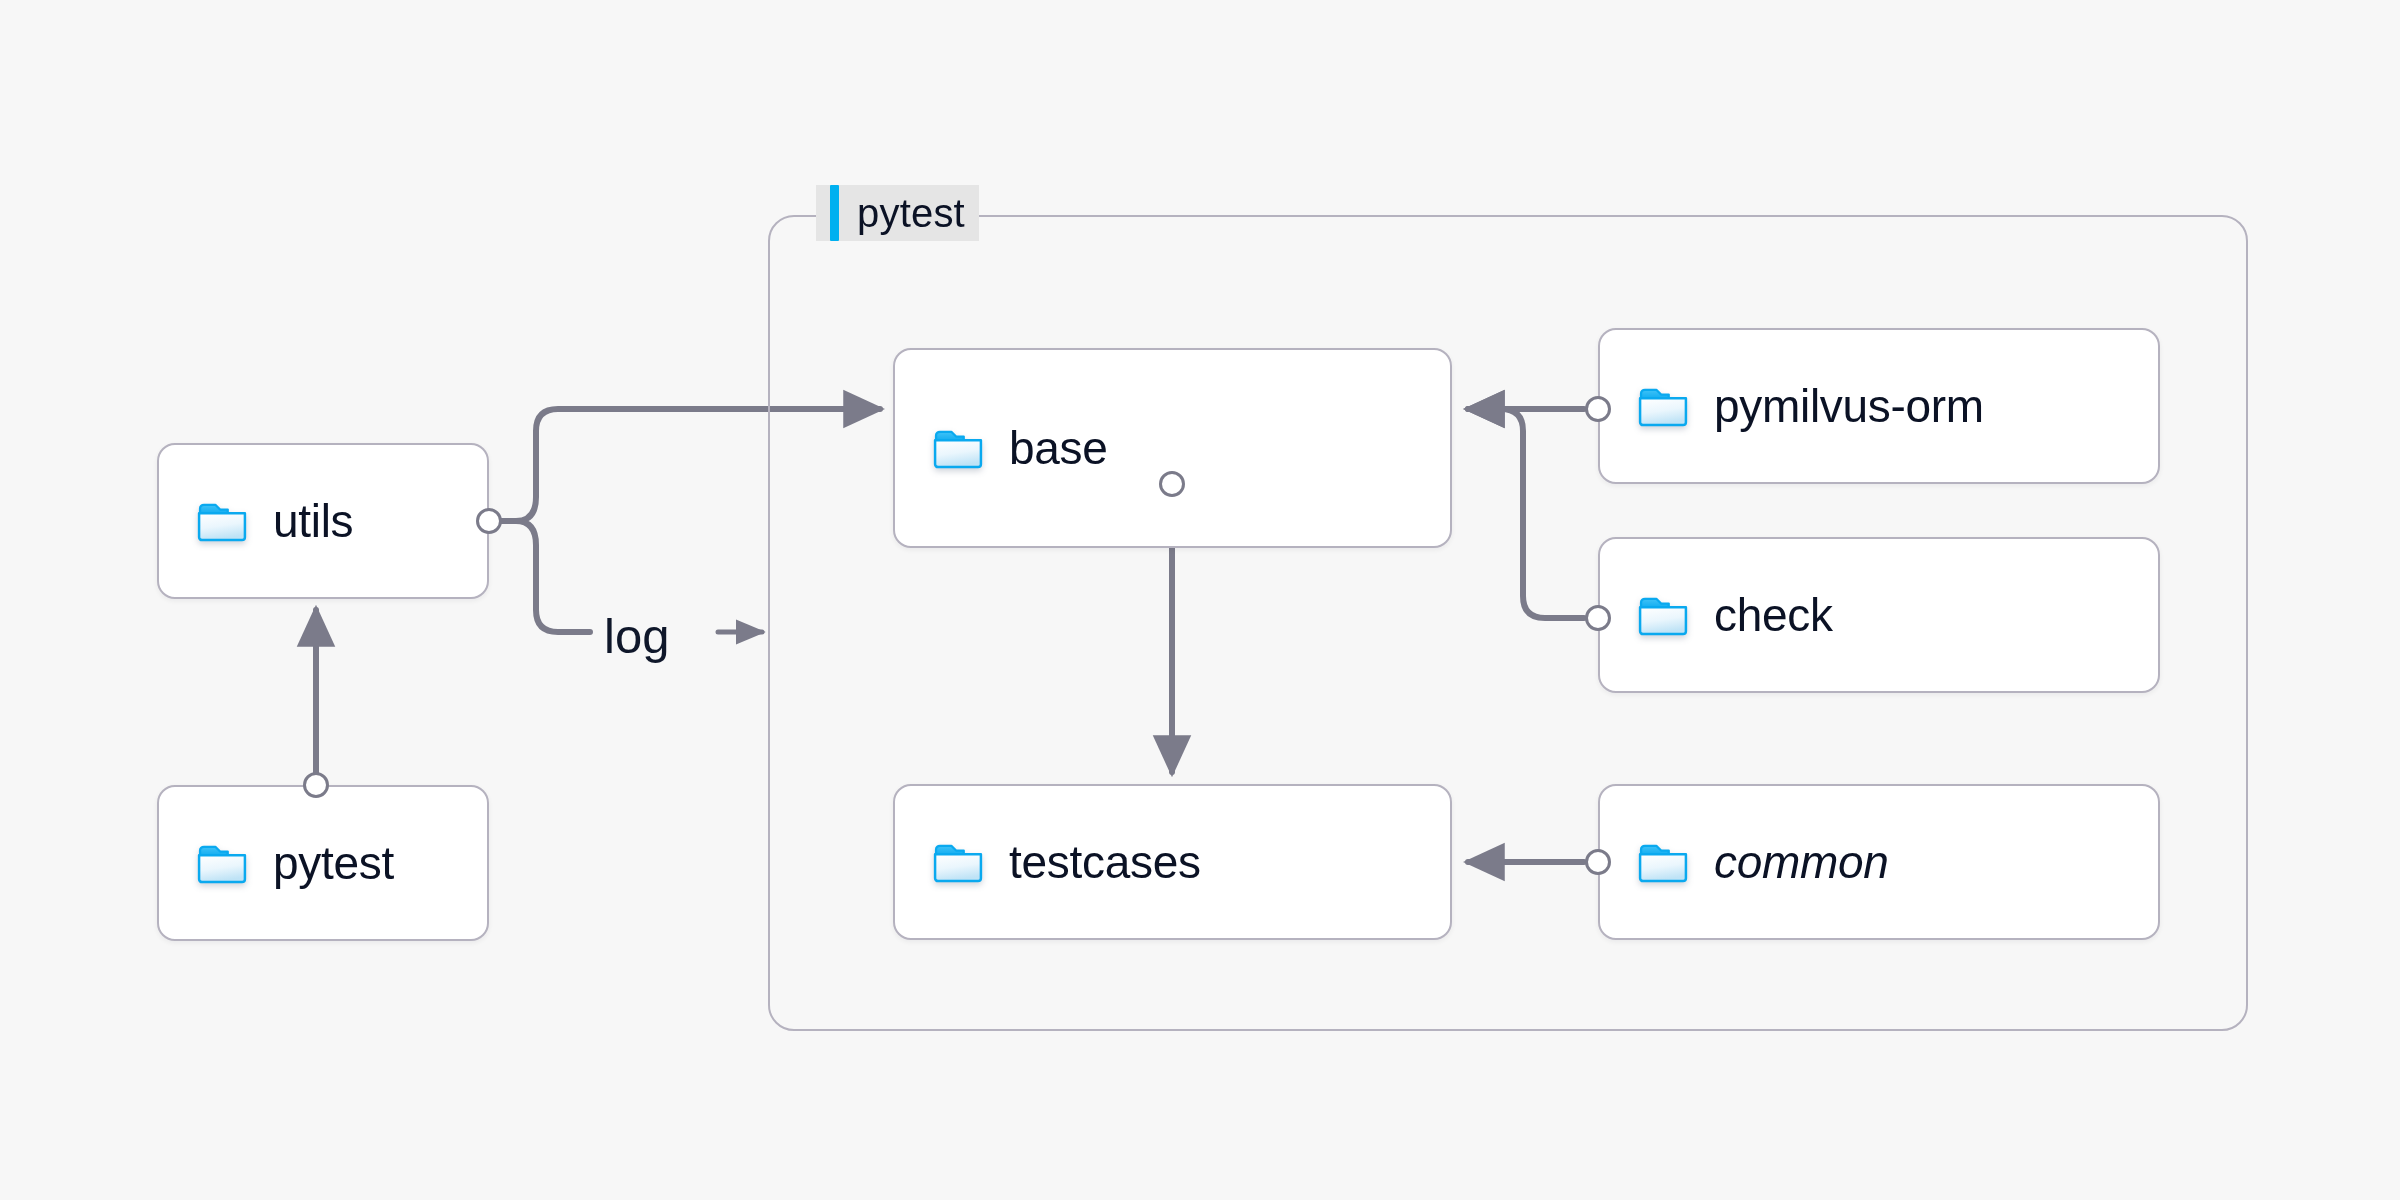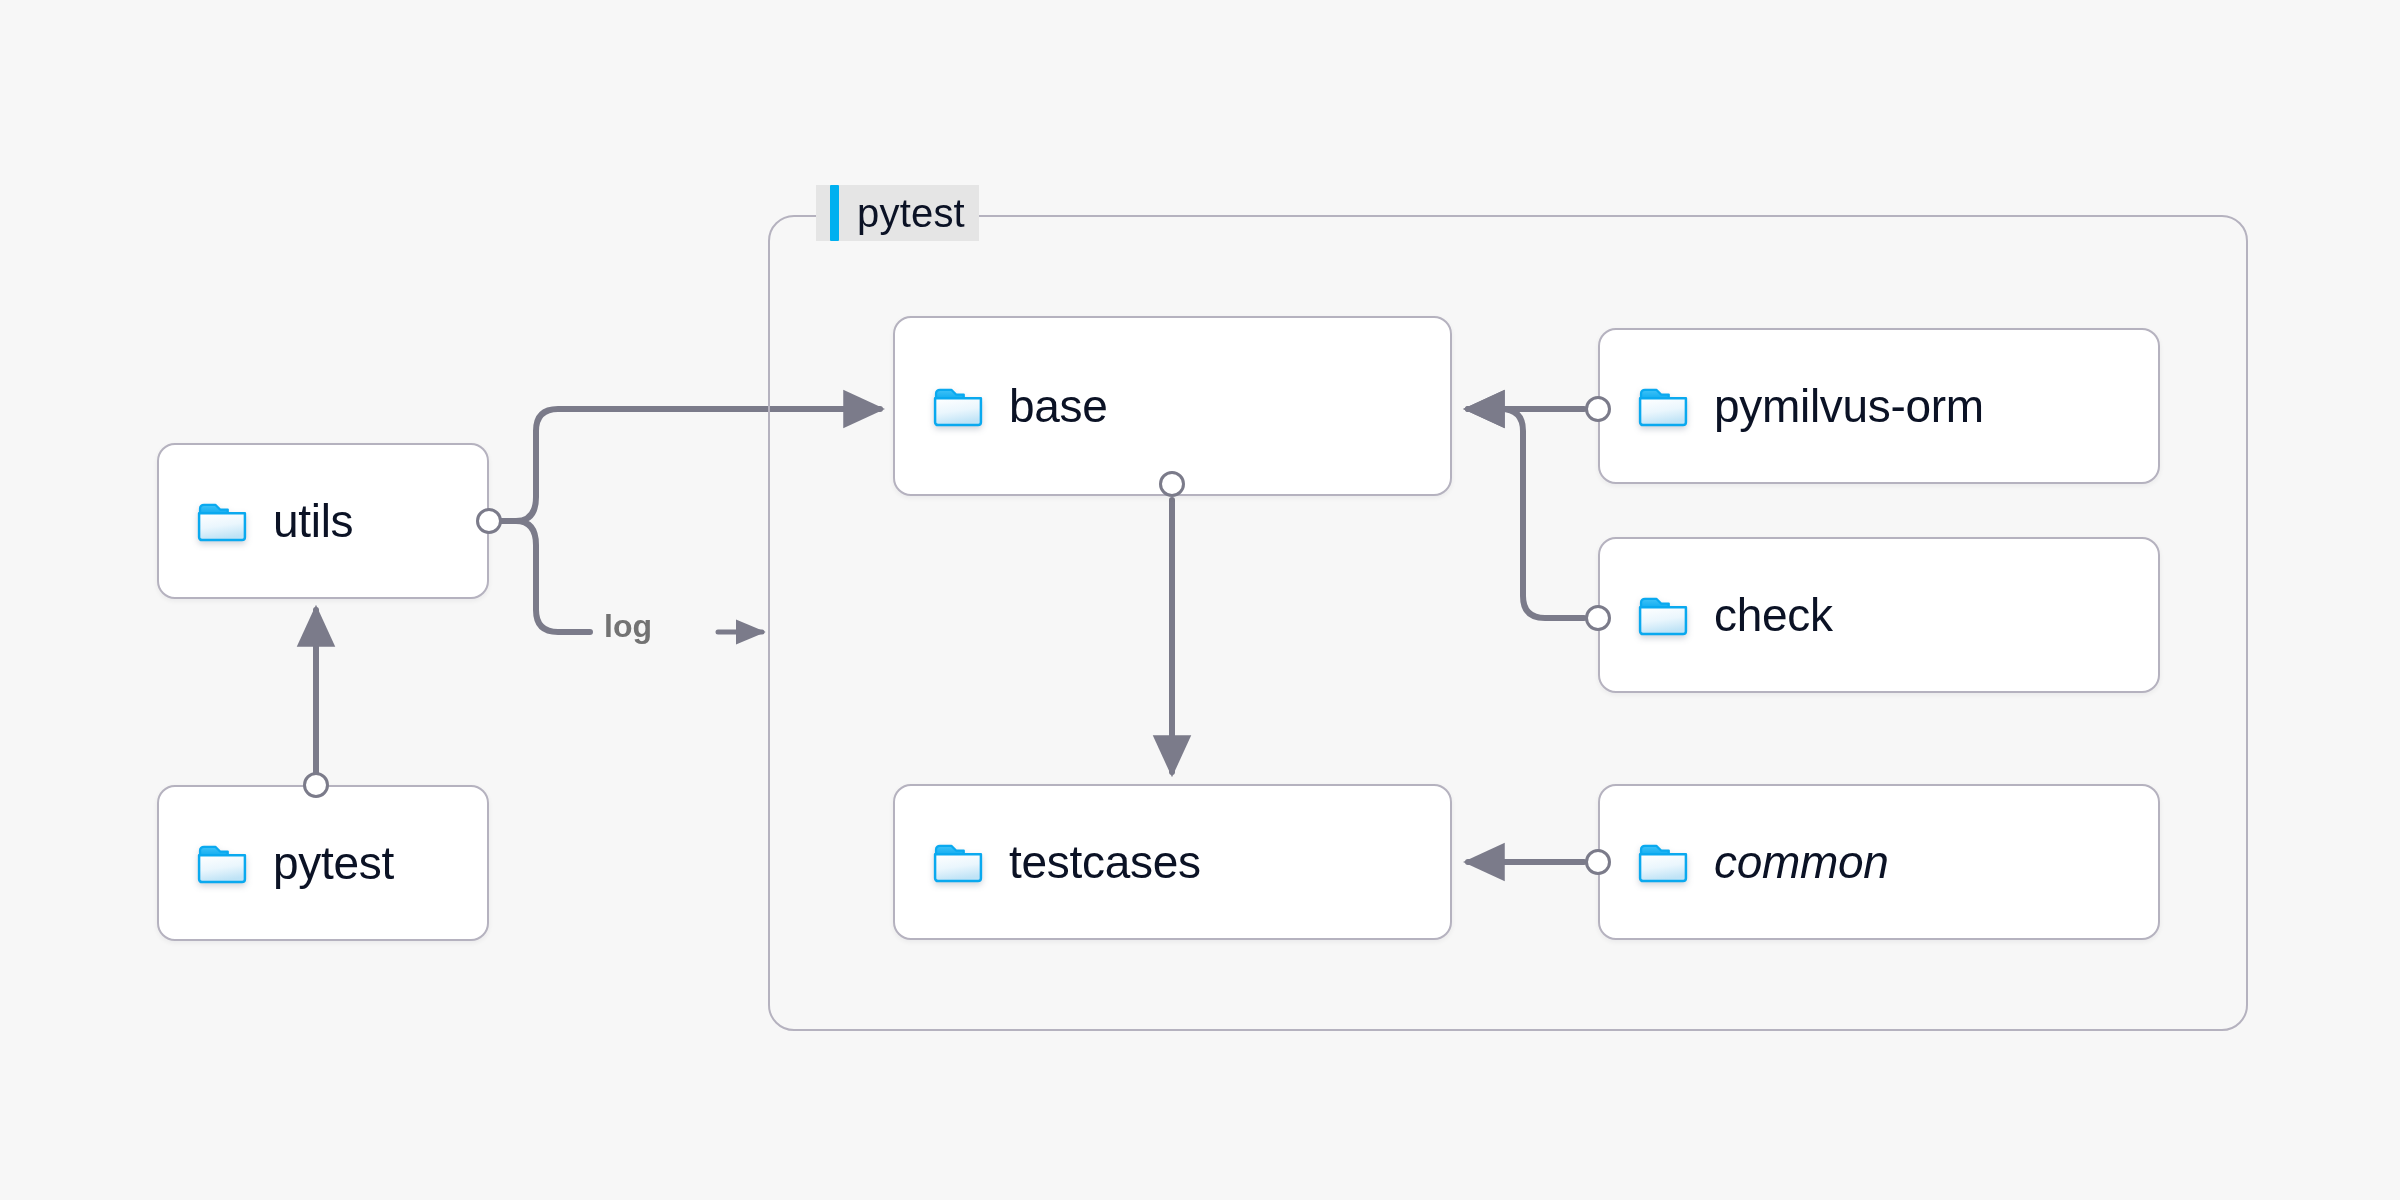--- a/index.html
+++ b/index.html
@@ -96,24 +96,23 @@
     height: 26px;
     border-radius: 50%;
     background: #ffffff;
     border: 3px solid #7b7b8a;
     box-sizing: border-box;
   }
 
   
   .edge-label {
     position: absolute;
-    font-size: 32px;
-    color: #737373;
+    font-size: 49px;
+    color: #0f172a;
     white-space: nowrap;
-    font-weight: bold;
   }
 </style>
 </head>
 <body>
 
 <div id="canvas">
 
   <svg id="edges" viewBox="0 0 2400 1200" width="2400" height="1200">
     <defs>
       <marker id="arrow" viewBox="0 0 12 12" refX="10.5" refY="6" markerWidth="7" markerHeight="7" orient="auto-start-reverse">
@@ -176,21 +175,21 @@
     <div class="node-inner">
       <svg class="folder-icon" viewBox="0 0 52 44">
         <path d="M3 9 a4 4 0 0 1 4 -4 h12 l5 5 h8 v6 h-29 z" fill="url(#folderTab)" stroke="#0aa9ef" stroke-width="2.4" stroke-linejoin="round"></path>
         <path d="M2 14 h48 v25 a3 3 0 0 1 -3 3 h-42 a3 3 0 0 1 -3 -3 z" fill="url(#folderFill)" stroke="#0aa9ef" stroke-width="2.6" stroke-linejoin="round"></path>
       </svg>
       <span class="node-label">pytest</span>
     </div>
   </div>
   <div class="port" style="left:303px; top:772px;"></div>
 
-  <div class="node" style="left:893px; top:316px; width:559px; height:180px;">
+  <div class="node" style="left:893px; top:348px; width:559px; height:200px;">
     <div class="node-inner">
       <svg class="folder-icon" viewBox="0 0 52 44">
         <path d="M3 9 a4 4 0 0 1 4 -4 h12 l5 5 h8 v6 h-29 z" fill="url(#folderTab)" stroke="#0aa9ef" stroke-width="2.4" stroke-linejoin="round"></path>
         <path d="M2 14 h48 v25 a3 3 0 0 1 -3 3 h-42 a3 3 0 0 1 -3 -3 z" fill="url(#folderFill)" stroke="#0aa9ef" stroke-width="2.6" stroke-linejoin="round"></path>
       </svg>
       <span class="node-label">base</span>
     </div>
   </div>
   <div class="port" style="left:1159px; top:471px;"></div>
 

